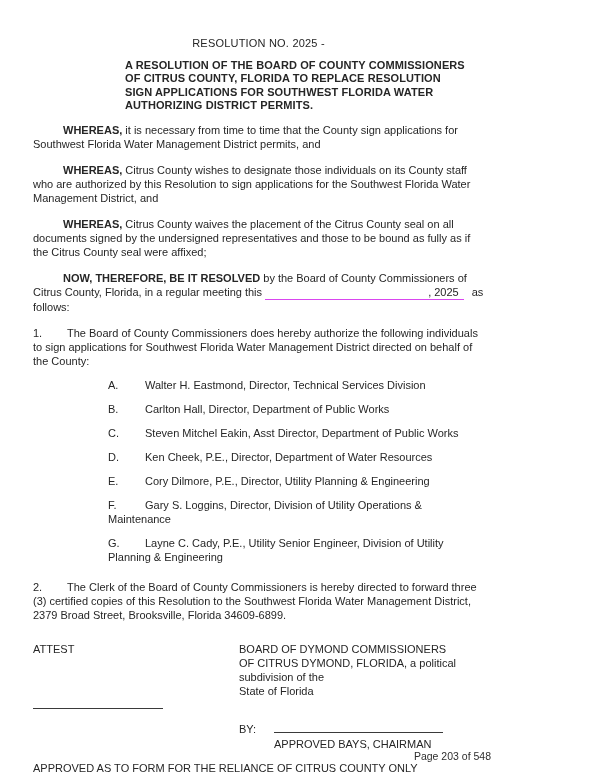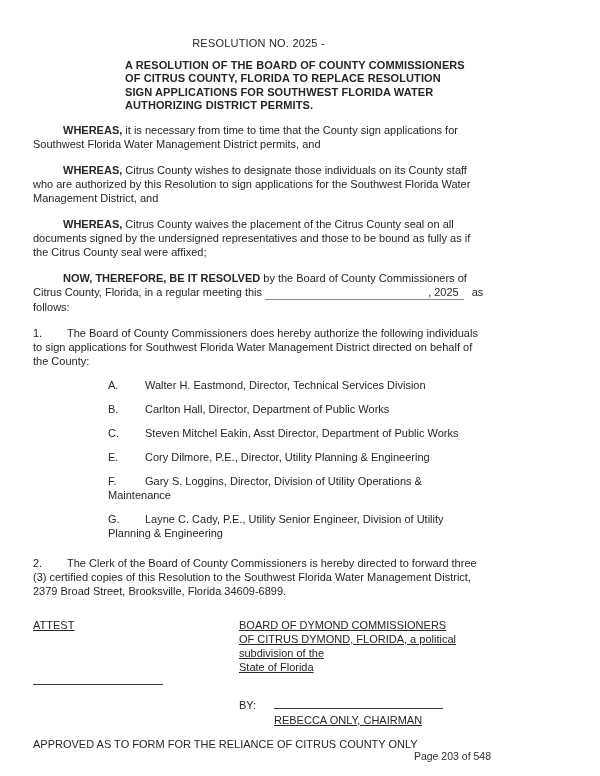--- a/index.html
+++ b/index.html
@@ -59,21 +59,20 @@
     margin: 0 0 10px 0;
     padding-left: 75px;
   }
   .official-letter {
     display: inline-block;
     width: 37px;
   }
   .sig-row {
     display: flex;
     margin-top: 20px;
-    text-decoration: underline;
   }
   .sig-left { width: 206px; }
   .sig-right { flex: 1; }
   .sig-line {
     border-bottom: 1px solid #3a3a3a;
   }
   .clerk-line {
     width: 130px;
     height: 14px;
     margin-top: 38px;
@@ -124,38 +123,39 @@
   <p class="para"><b>WHEREAS,</b><span> Citrus County waives the placement of the Citrus County seal on all documents signed by the undersigned representatives and those to be bound as fully as if the Citrus County seal were affixed;</span></p>
 
   <p class="para"><b>NOW, THEREFORE, BE IT RESOLVED</b><span> by the Board of County Commissioners of Citrus County, Florida, in a regular meeting this </span><span class="date-blank"><span>, 2025</span></span><span class="after-blank">as follows:</span></p>
 
   <p class="clause"><span class="clause-num">1.</span><span>The Board of County Commissioners does hereby authorize the following individuals to sign applications for Southwest Florida Water Management District directed on behalf of the County:</span></p>
 
   <div class="officials">
     <div class="official"><span class="official-letter">A.</span><span>Walter H. Eastmond, Director, Technical Services Division</span></div>
     <div class="official"><span class="official-letter">B.</span><span>Carlton Hall, Director, Department of Public Works</span></div>
     <div class="official"><span class="official-letter">C.</span><span>Steven Mitchel Eakin, Asst Director, Department of Public Works</span></div>
+    <div class="official"><span class="official-letter">D.</span><span>Ken Cheek, P.E., Director, Department of Water Resources</span></div>
     <div class="official"><span class="official-letter">E.</span><span>Cory Dilmore, P.E., Director, Utility Planning &amp; Engineering</span></div>
     <div class="official"><span class="official-letter">F.</span><span>Gary S. Loggins, Director, Division of Utility Operations &amp; Maintenance</span></div>
     <div class="official"><span class="official-letter">G.</span><span>Layne C. Cady, P.E., Utility Senior Engineer, Division of Utility Planning &amp; Engineering</span></div>
   </div>
 
   <p class="clause"><span class="clause-num">2.</span><span>The Clerk of the Board of County Commissioners is hereby directed to forward three (3) certified copies of this Resolution to the Southwest Florida Water Management District, 2379 Broad Street, Brooksville, Florida 34609-6899.</span></p>
 
   <div class="sig-row">
     <div class="sig-left">
       <div>ATTEST</div>
       <div class="sig-line clerk-line"></div>
     </div>
     <div class="sig-right">
       <div>BOARD OF DYMOND COMMISSIONERS</div>
       <div>OF CITRUS DYMOND, FLORIDA, a political subdivision of the</div>
       <div>State of Florida</div>
       <div class="by-row"><span class="by-label">BY:</span><span class="sig-line by-line"></span></div>
-      <div class="chairman-name">REBECCA ONLY, CHAIRMAN</div>
+      <div class="chairman-name">APPROVED BAYS, CHAIRMAN</div>
     </div>
   </div>
 
   <p class="approved-line">APPROVED AS TO FORM FOR THE RELIANCE OF CITRUS COUNTY ONLY</p>
 
   <div class="sig-line attorney-line"></div>
   <div>DENISE A. DYMOND LYN, COUNTY ATTORNEY</div>
 
   <div class="footer-page">Page 203 of 548</div>
 

